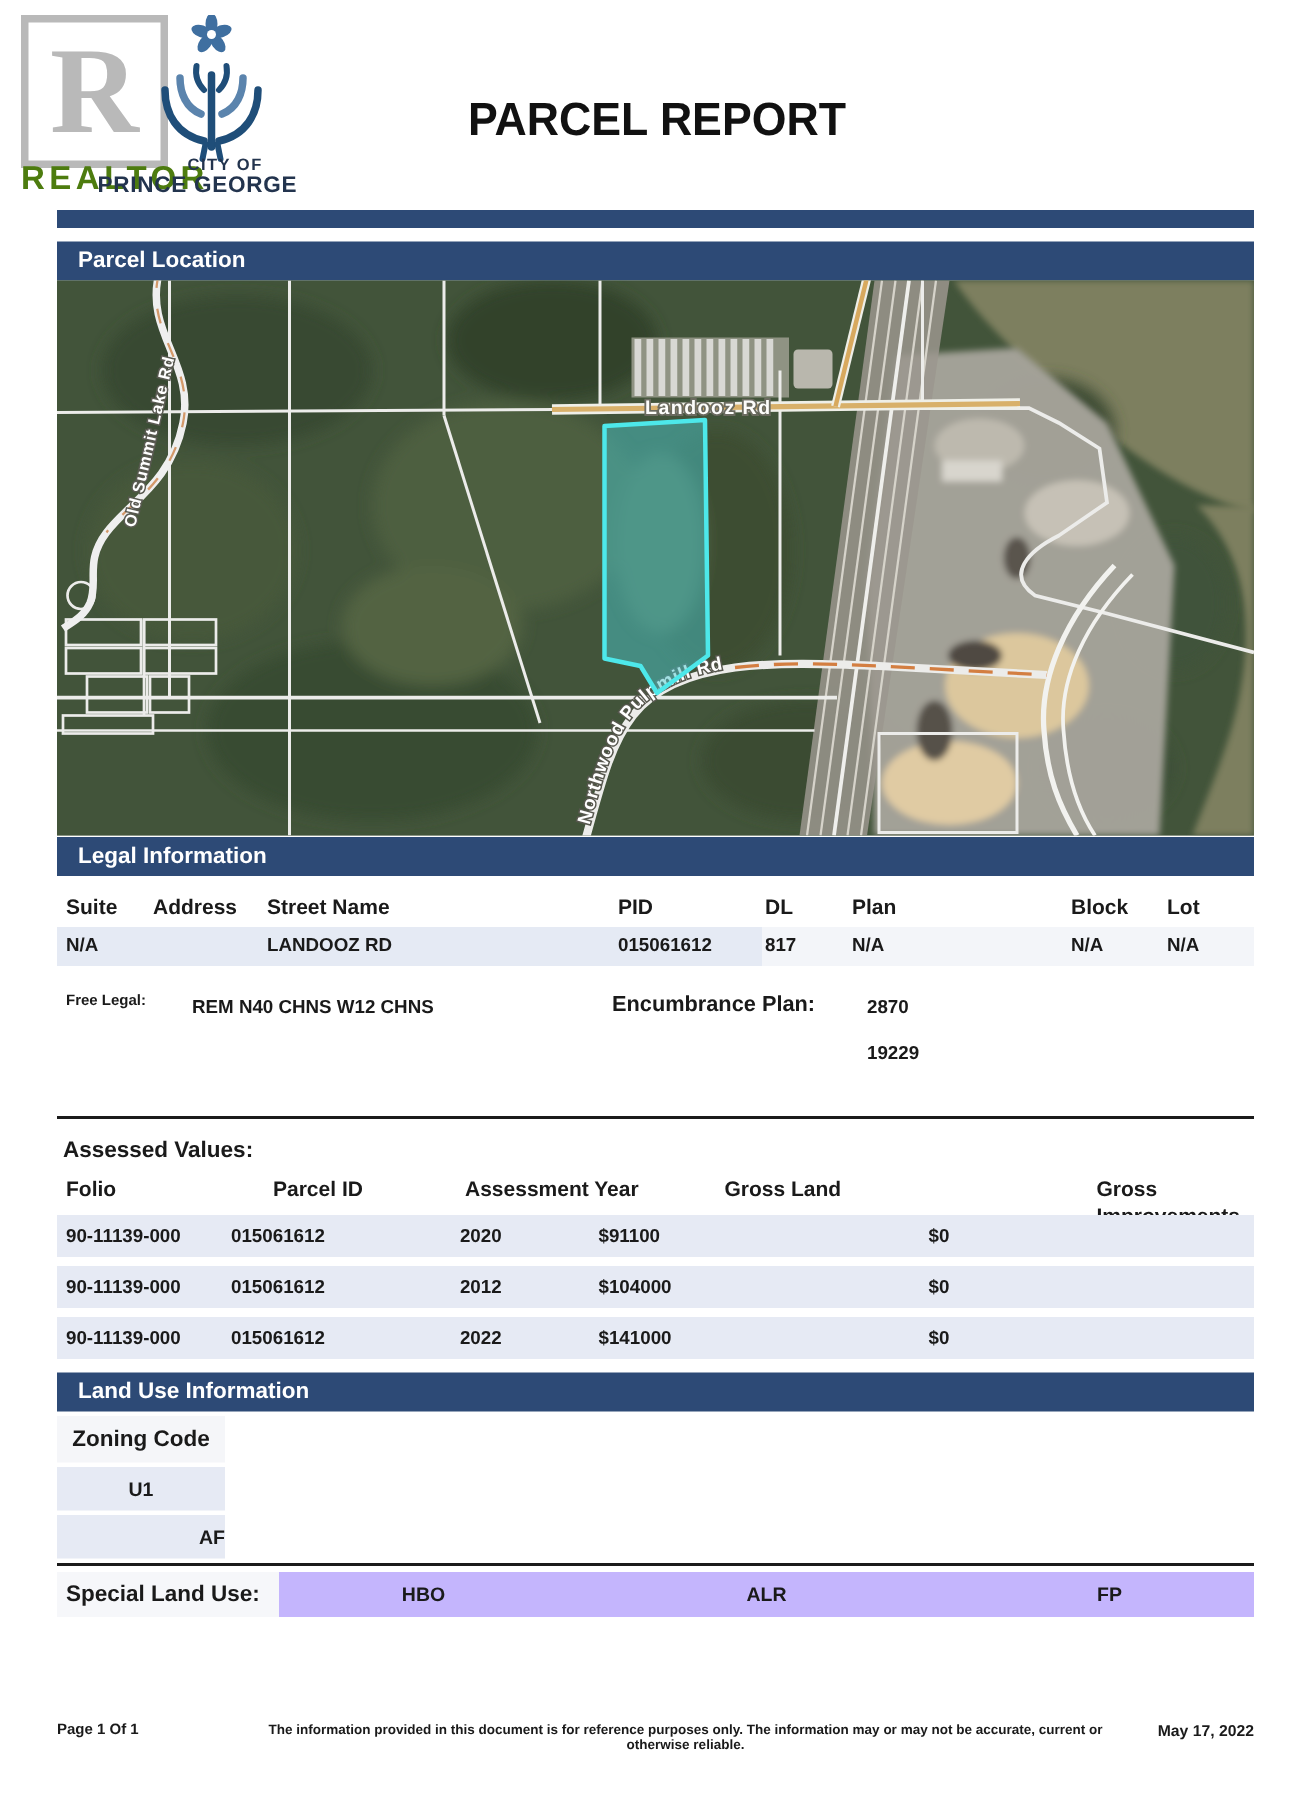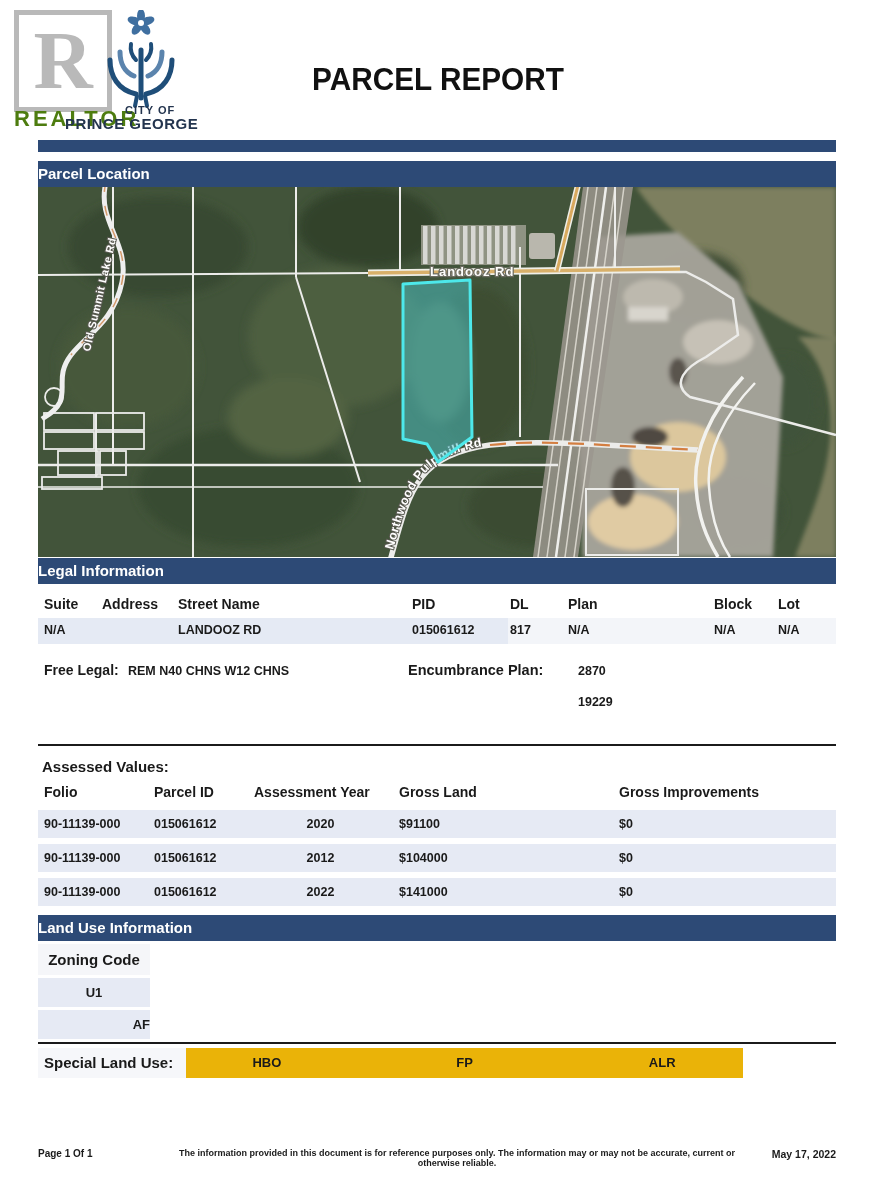--- a/index.html
+++ b/index.html
@@ -11,52 +11,52 @@
   .logo-wrap{position:absolute;left:10px;top:8px;width:190px;height:128px;}
   .realtor-box{position:absolute;left:4px;top:2px;width:88px;height:92px;border:5px solid #b9b9b9;background:#fff;display:flex;align-items:center;justify-content:center;}
   .realtor-r{font-weight:bold;font-size:82px;line-height:1;color:#b9b9b9;font-family:"Liberation Serif",serif;}
   .realtor-word{position:absolute;left:4px;top:98px;font-size:22px;font-weight:bold;color:#4d7c0f;letter-spacing:3px;}
   .city-logo{position:absolute;left:88px;top:2px;}
   .city-of{position:absolute;left:115px;top:96px;font-size:11px;font-weight:bold;color:#23344e;letter-spacing:1px;}
   .city-name{position:absolute;left:55px;top:107px;font-size:15px;font-weight:bold;color:#23344e;letter-spacing:0.5px;white-space:nowrap;}
   .report-title{position:absolute;left:0;top:62px;width:876px;text-align:center;font-size:31px;font-weight:bold;letter-spacing:0px;transform:scaleX(0.96);color:#111;}
   .top-bar{position:absolute;left:38px;top:140px;width:798px;height:12px;background:#2d4a76;}
   
-  .section-bar{position:absolute;left:38px;width:798px;height:26px;background:#2d4a76;color:#ffffff;font-size:15px;font-weight:bold;line-height:26px;padding-left:0;box-sizing:border-box;}
+  .section-bar{position:absolute;left:38px;width:798px;height:26px;background:#2d4a76;color:#ffffff;font-size:15px;font-weight:bold;line-height:26px;padding-left:14px;box-sizing:border-box;}
   
   .map{position:absolute;left:38px;top:187px;width:798px;height:370px;background:#42543a;}
   
   .legal-headers{position:absolute;left:38px;top:596px;width:798px;height:20px;font-size:14px;font-weight:bold;}
   .legal-headers span, .legal-row span{position:absolute;top:0;white-space:nowrap;}
   .legal-row{position:absolute;left:38px;top:618px;width:798px;height:26px;font-size:12.5px;font-weight:bold;
     background:linear-gradient(to right,#e5eaf4 0,#e5eaf4 470px,#f3f5f9 470px);}
   .legal-row span{top:5px;}
   .c-suite{left:6px;} .c-address{left:64px;text-align:center;} .c-street{left:140px;} .c-pid{left:374px;}
   .c-dl{left:472px;} .c-plan{left:530px;} .c-block{left:676px;} .c-lot{left:740px;}
-  .free-legal-label{position:absolute;left:44px;top:662px;font-size:14px;font-weight:bold;}
+  .free-legal-label{position:absolute;left:44px;top:662px;font-size:10px;font-weight:bold;}
   .free-legal-value{position:absolute;left:128px;top:664px;font-size:12.5px;font-weight:bold;}
   .encum-label{position:absolute;left:408px;top:662px;font-size:14.5px;font-weight:bold;}
   .encum-v1{position:absolute;left:578px;top:664px;font-size:12.5px;font-weight:bold;}
   .encum-v2{position:absolute;left:578px;top:695px;font-size:12.5px;font-weight:bold;}
   .hr{position:absolute;left:38px;width:798px;height:2px;background:#1b1b1b;}
   
   .assessed-title{position:absolute;left:42px;top:758px;font-size:15px;font-weight:bold;}
   .av-grid{position:absolute;left:38px;width:798px;display:grid;grid-template-columns:110px 100px 145px 220px 1fr;box-sizing:border-box;}
-  .av-head{top:783px;font-size:14px;font-weight:bold;}
+  .av-head{top:783px;font-size:14px;font-weight:bold;gap:28px;}
   .av-row{height:28px;font-size:12.5px;font-weight:bold;background:#e6eaf4;align-items:center;}
   .av-r0{top:810px;} .av-r1{top:844px;} .av-r2{top:878px;}
   .av-grid > span{padding-left:6px;display:block;line-height:28px;}
   .av-head > span{line-height:18px;}
   .av-year{text-align:center;padding-left:0 !important;}
   
   .zone-cell{position:absolute;left:38px;width:112px;height:29px;font-size:13px;font-weight:bold;text-align:center;line-height:29px;background:#e6eaf4;}
   .zone-head{top:944px;height:31px;line-height:31px;font-size:15px;background:#f5f6f9;}
   .zone-0{top:978px;} .zone-1{top:1010px;text-align:right;}
   .special-label-cell{position:absolute;left:38px;top:1048px;width:148px;height:30px;background:#f6f7fa;font-size:15px;font-weight:bold;line-height:30px;padding-left:6px;box-sizing:border-box;}
-  .special-strip{position:absolute;left:186px;top:1048px;width:557px;height:30px;background:#eab308;display:flex;gap:36px;}
+  .special-strip{position:absolute;left:186px;top:1048px;width:650px;height:30px;background:#c4b5fd;display:flex;gap:36px;}
   .special-strip span{flex:1;text-align:center;line-height:30px;font-size:13px;font-weight:bold;}
   
   .footer{position:absolute;left:38px;top:1148px;width:798px;display:flex;align-items:flex-start;}
   .f-page{font-size:10px;font-weight:bold;width:120px;}
   .f-disc{font-size:9px;font-weight:bold;flex:1;text-align:center;padding:0 14px;}
   .f-date{font-size:10.5px;font-weight:bold;width:80px;text-align:right;}
 </style>
 </head>
 <body>
 
@@ -288,22 +288,22 @@
 
   <div class="section-bar" style="top:915px;">Land Use Information</div>
   <div class="zone-cell zone-head">Zoning Code</div>
   <div class="zone-cell zone-0">U1</div>
   <div class="zone-cell zone-1">AF</div>
 
   <div class="hr" style="top:1042px;"></div>
   <div class="special-label-cell">Special Land Use:</div>
   <div class="special-strip">
     <span>HBO</span>
+    <span>ALR</span>
     <span>FP</span>
-    <span>ALR</span>
   </div>
 
   <div class="footer">
     <div class="f-page">Page 1 Of 1</div>
     <div class="f-disc">The information provided in this document is for reference purposes only. The information may or may not be accurate, current or otherwise reliable.</div>
     <div class="f-date">May 17, 2022</div>
   </div>
 
 </div>
 

